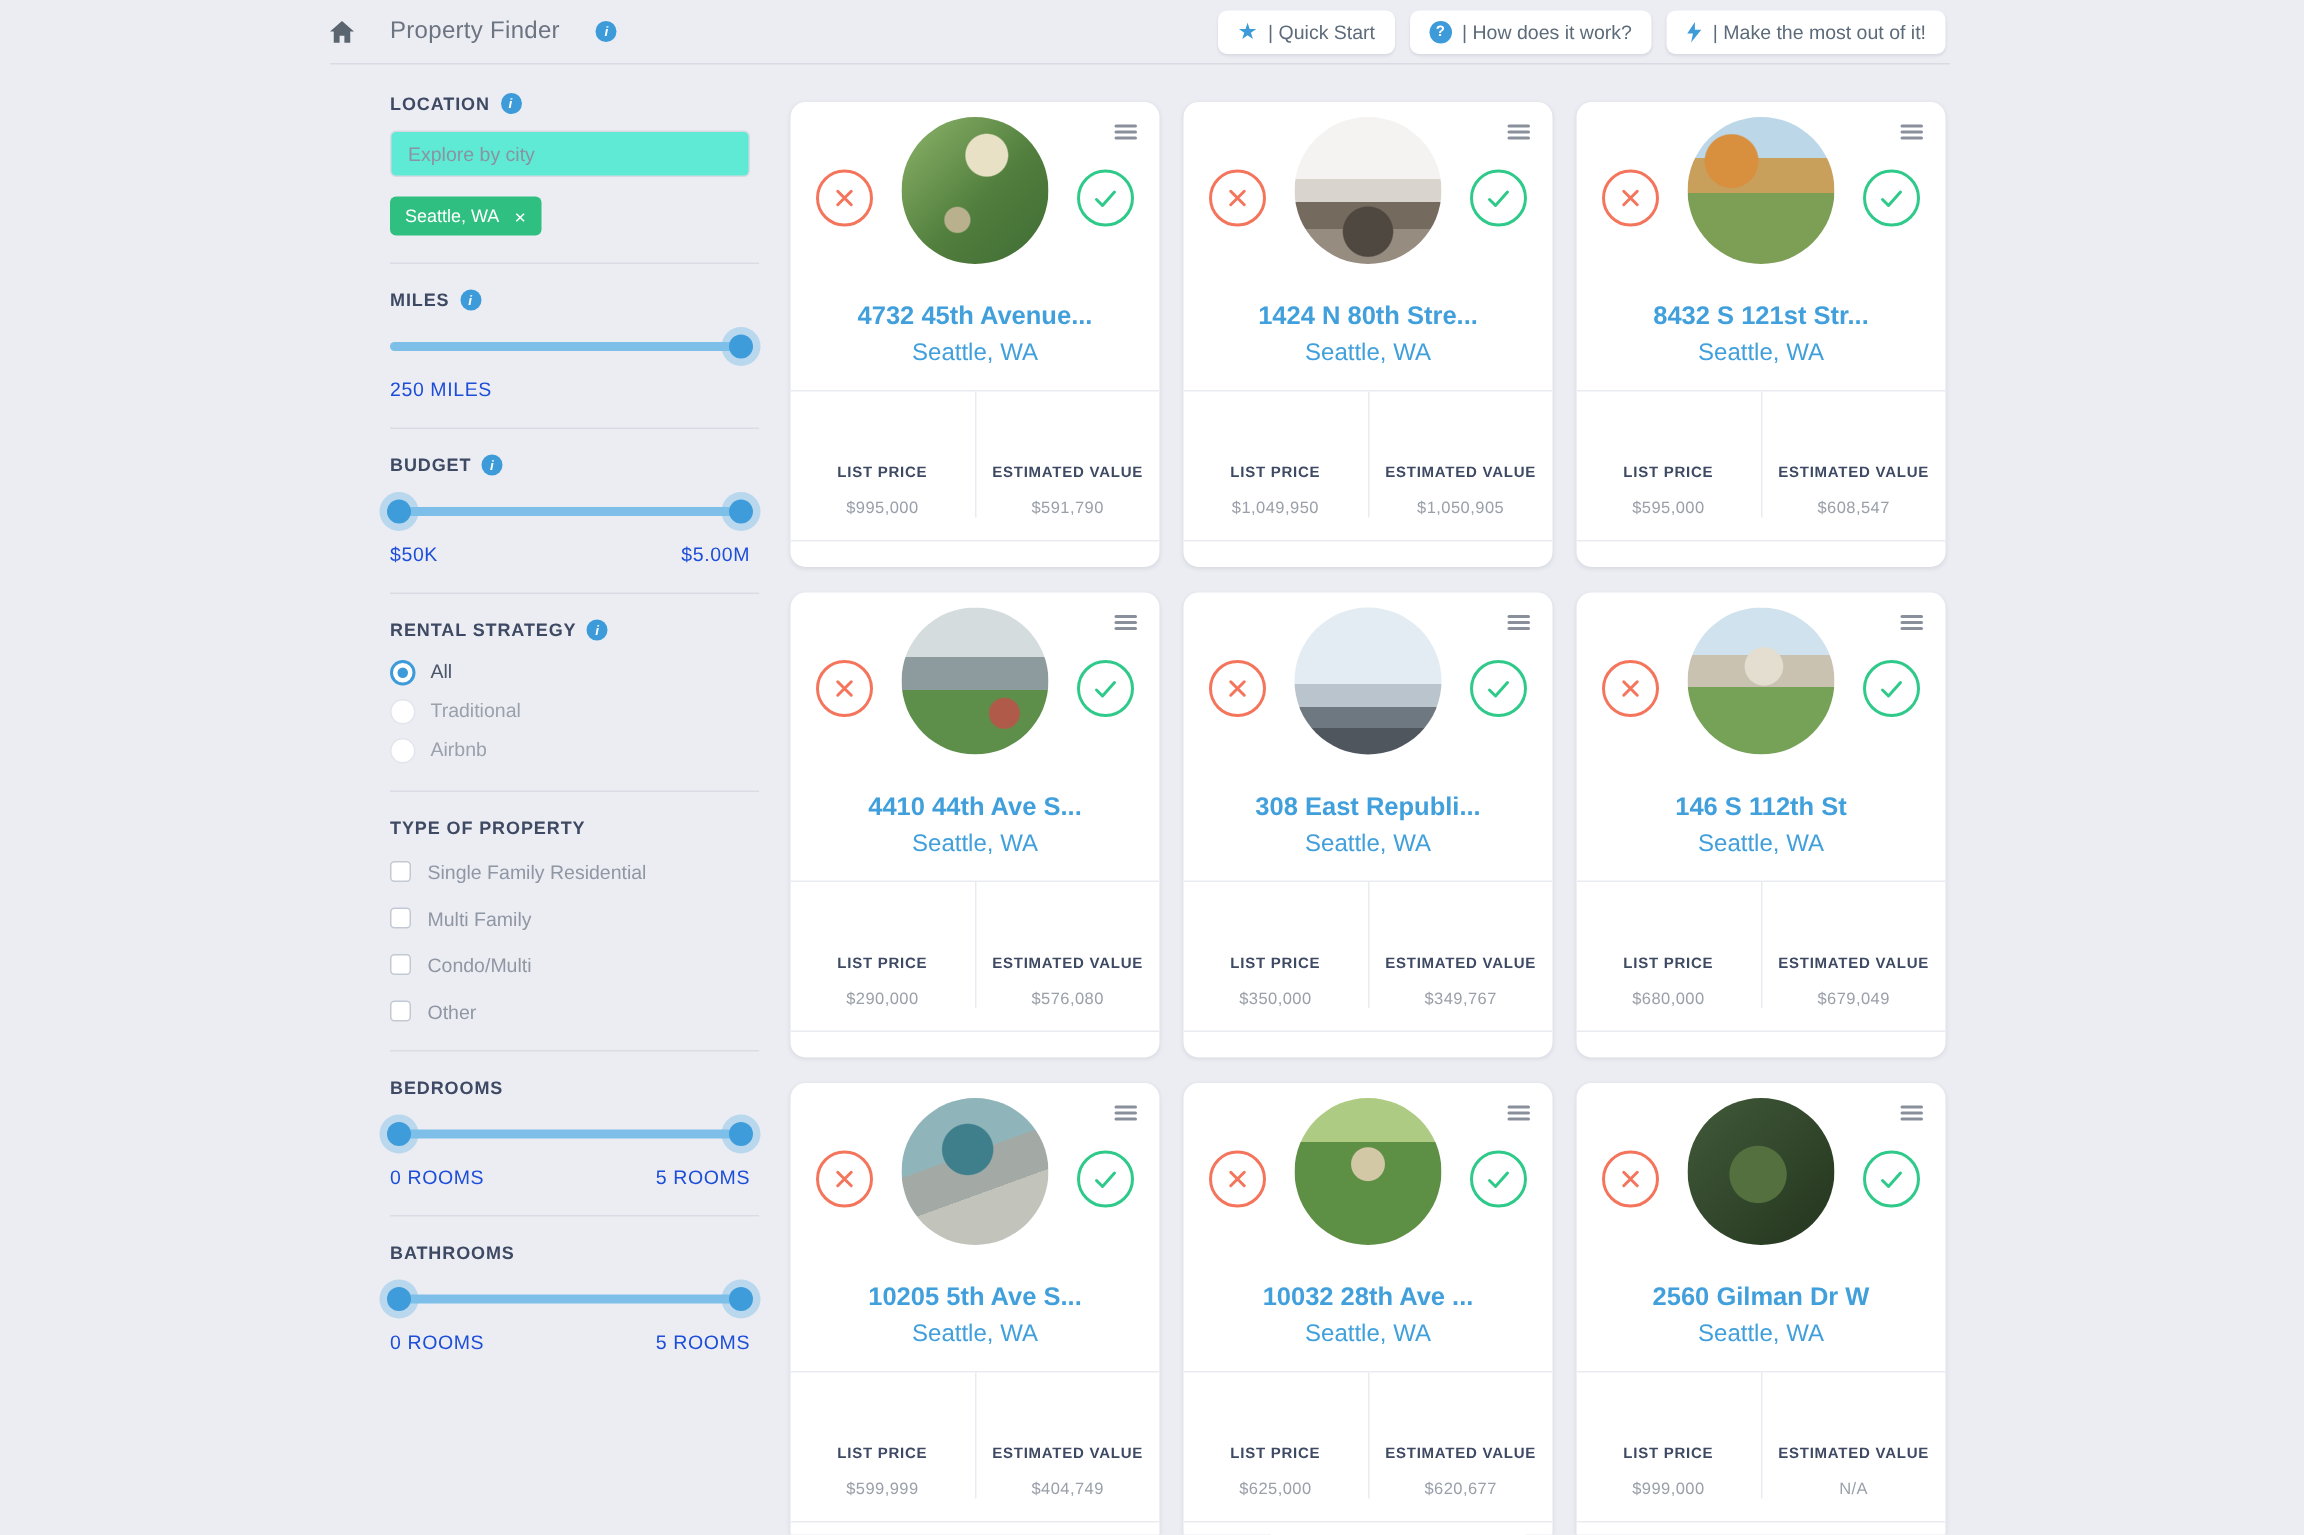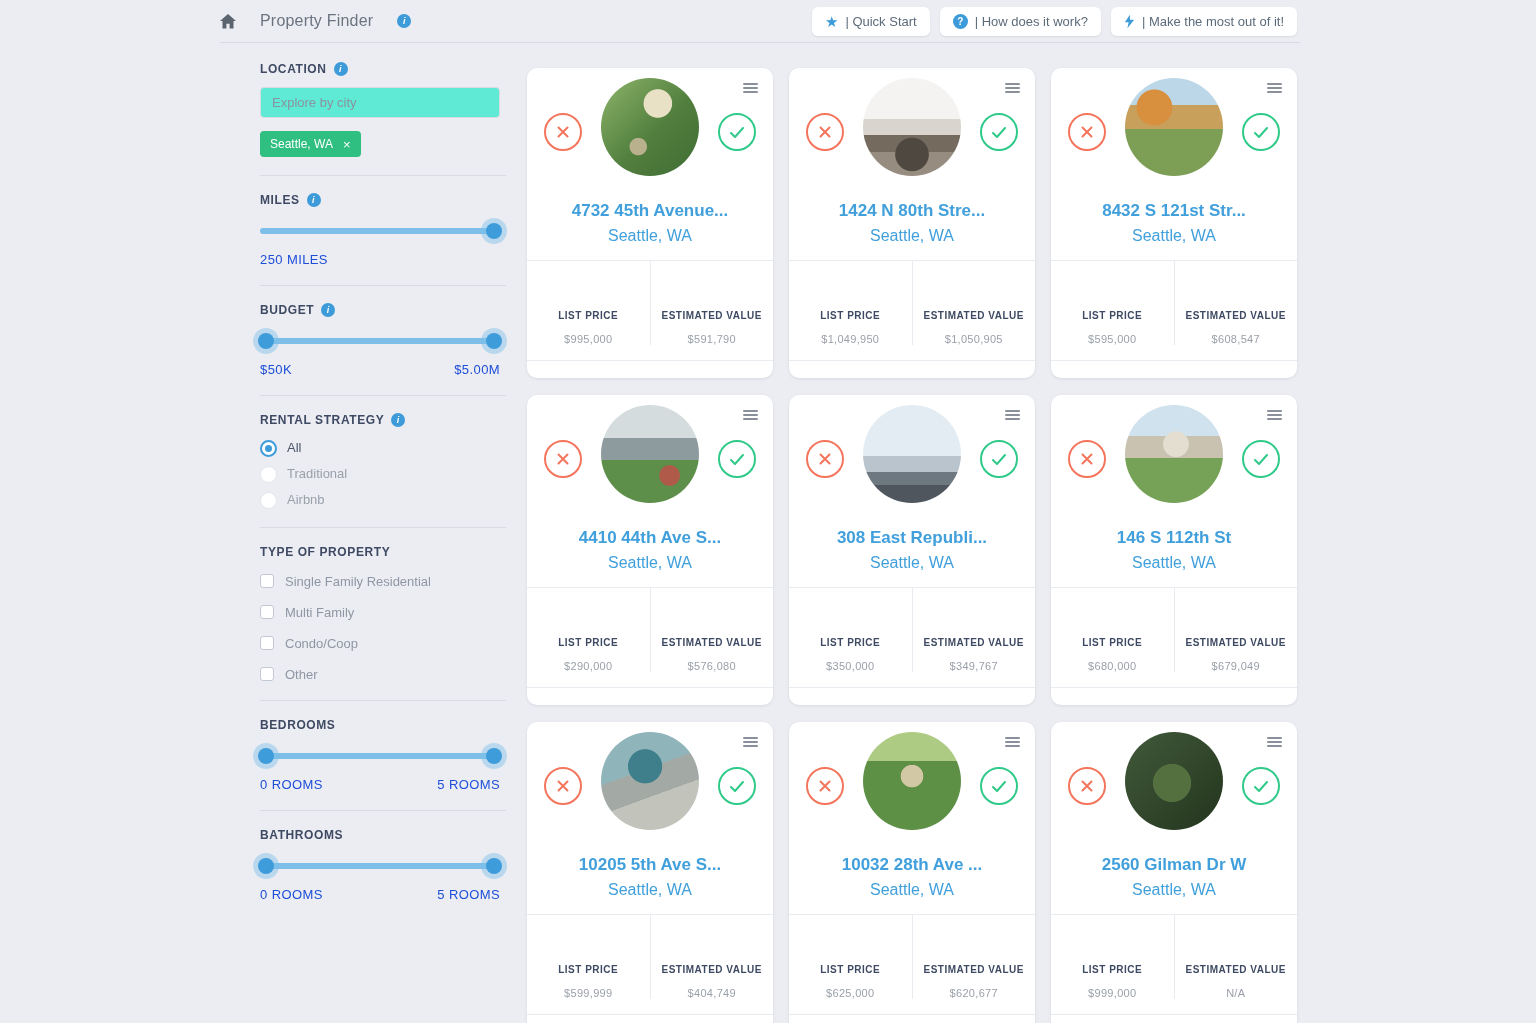--- a/index.html
+++ b/index.html
@@ -236,21 +236,21 @@
       <div class="check-row">
         <span class="checkbox"></span>
         <span class="check-label">Single Family Residential</span>
       </div>
       <div class="check-row">
         <span class="checkbox"></span>
         <span class="check-label">Multi Family</span>
       </div>
       <div class="check-row">
         <span class="checkbox"></span>
-        <span class="check-label">Condo/Coop</span>
+        <span class="check-label">Condo/Multi</span>
       </div>
       <div class="check-row">
         <span class="checkbox"></span>
         <span class="check-label">Other</span>
       </div>
     </div>
 
   <div class="side-divider"></div>
 
   <div class="sec-label">

